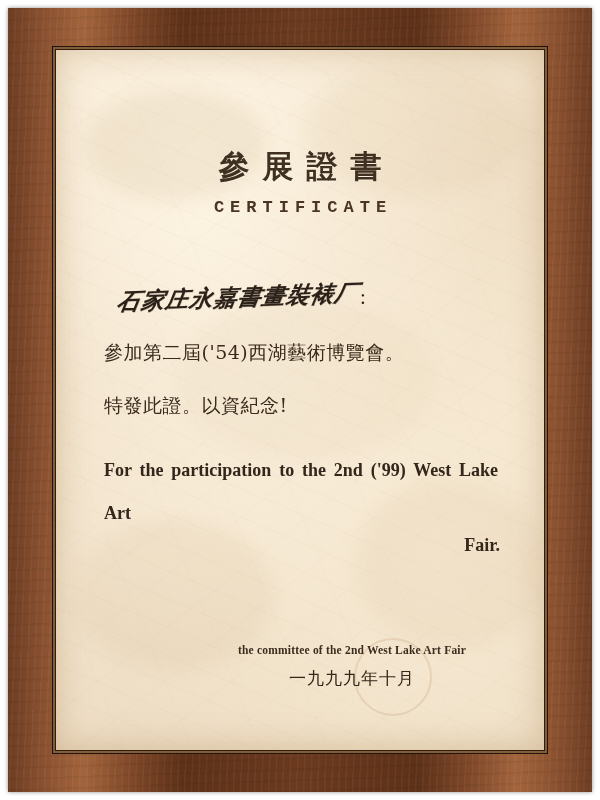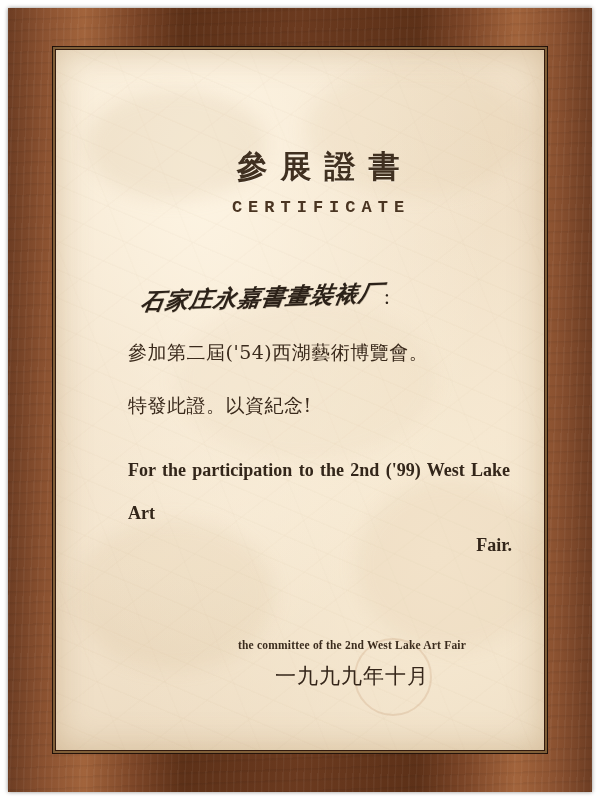--- a/index.html
+++ b/index.html
@@ -112,24 +112,23 @@
   .b1 { left: 30px;  top: 40px;  width: 180px; height: 110px; background: rgba(196,166,124,0.16); }
   .b2 { left: 250px; top: 16px;  width: 220px; height: 130px; background: rgba(210,182,142,0.14); }
   .b3 { left: 18px;  top: 470px; width: 200px; height: 150px; background: rgba(198,168,126,0.13); }
   .b4 { left: 300px; top: 430px; width: 190px; height: 170px; background: rgba(205,176,134,0.12); }
   .b5 { left: 120px; top: 250px; width: 260px; height: 160px; background: rgba(214,189,150,0.10); }
 
   
   .content {
     position: absolute;
     inset: 0;
-    padding: 0 32px;
+    padding: 0 44px;
     box-sizing: border-box;
     color: #3c2a1b;
-    margin-left: 36px;
   }
 
   .title-cn {
     margin: 0;
     padding-top: 96px;
     text-align: center;
     font-size: 31px;
     letter-spacing: 13px;
     text-indent: 13px;
     font-weight: 700;
@@ -221,21 +220,21 @@
   .sig-org-en {
     font-family: "Liberation Serif", serif;
     font-size: 11.5px;
     font-weight: 700;
     color: #3b2c1e;
     margin-top: 3px;
     letter-spacing: 0.2px;
   }
   .sig-date {
     font-family: "DejaVu Serif", "Liberation Serif", serif;
-    font-size: 21px;
+    font-size: 17px;
     color: #35261a;
     margin-top: 11px;
     letter-spacing: 1px;
   }
   
   .seal-ghost {
     position: absolute;
     right: 112px;
     bottom: 34px;
     width: 74px;

